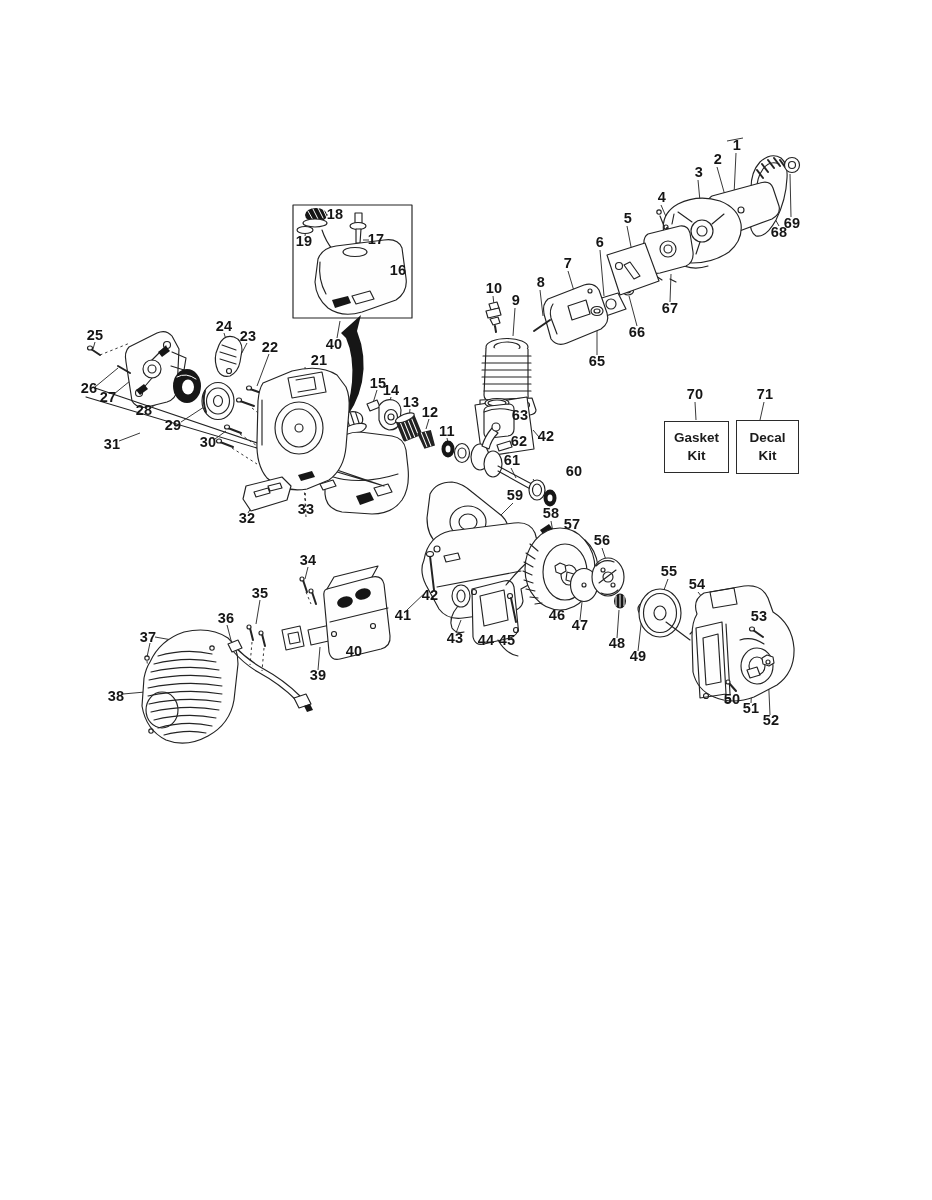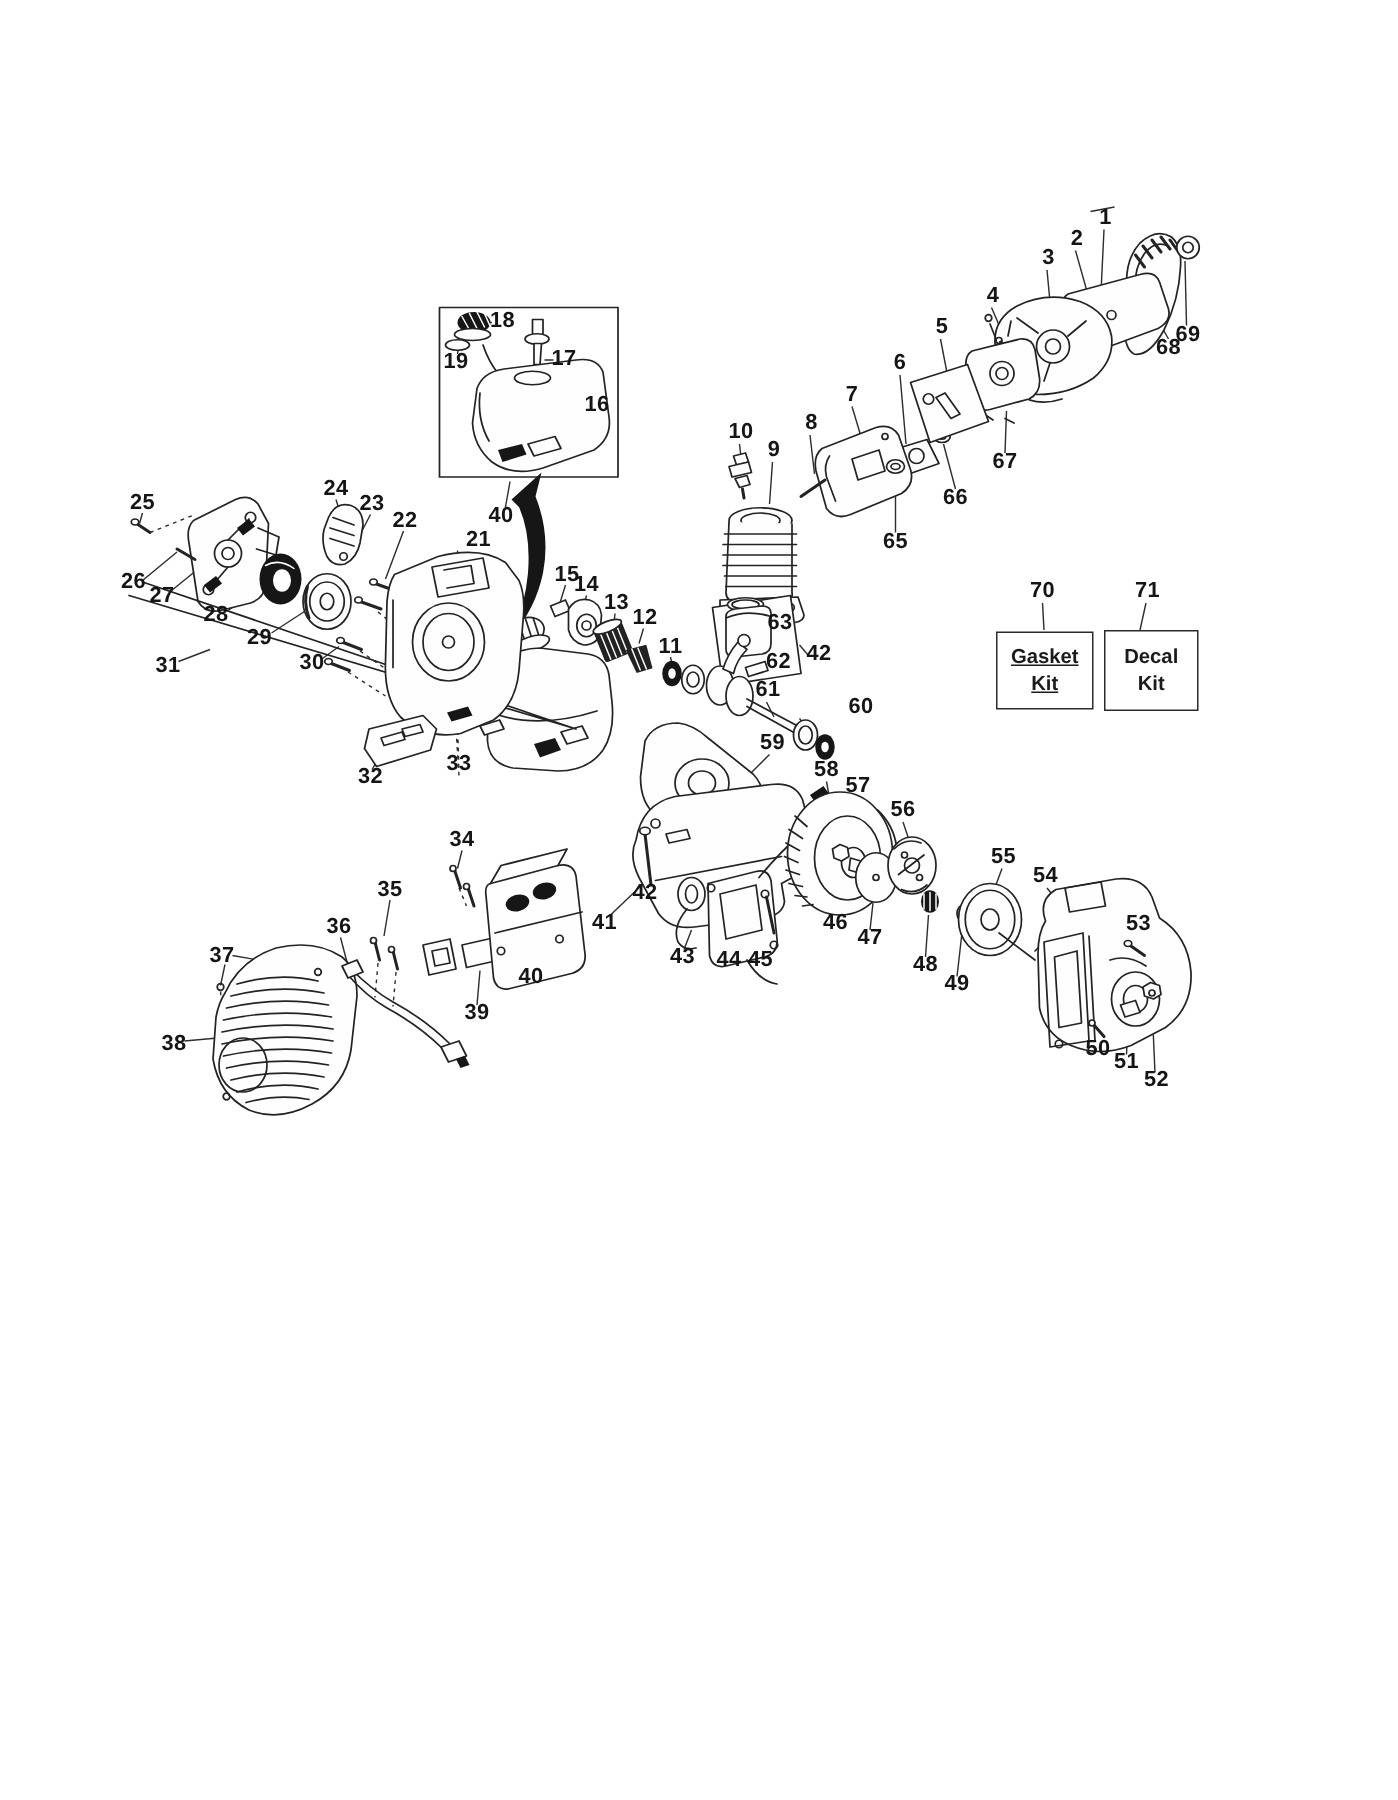--- a/index.html
+++ b/index.html
@@ -454,21 +454,21 @@
       <div class="part-num" style="left: 546px; top: 437px;">42</div>
       <div class="part-num" style="left: 597px; top: 362px;">65</div>
       <div class="part-num" style="left: 637px; top: 333px;">66</div>
       <div class="part-num" style="left: 670px; top: 309px;">67</div>
       <div class="part-num" style="left: 779px; top: 233px;">68</div>
       <div class="part-num" style="left: 792px; top: 224px;">69</div>
       <div class="part-num" style="left: 695px; top: 395px;">70</div>
       <div class="part-num" style="left: 765px; top: 395px;">71</div>
     </div>
 
-<div class="kit-box" style="left: 664px; top: 421px; width: 63px; height: 50px; text-decoration: underline;">
+<div class="kit-box" style="left: 664px; top: 421px; width: 63px; height: 50px;">
   <div>Gasket</div>
   <div>Kit</div>
 </div>
 <div class="kit-box" style="left: 736px; top: 420px; width: 61px; height: 52px;">
   <div>Decal</div>
   <div>Kit</div>
 </div>
 
 </div>
 

